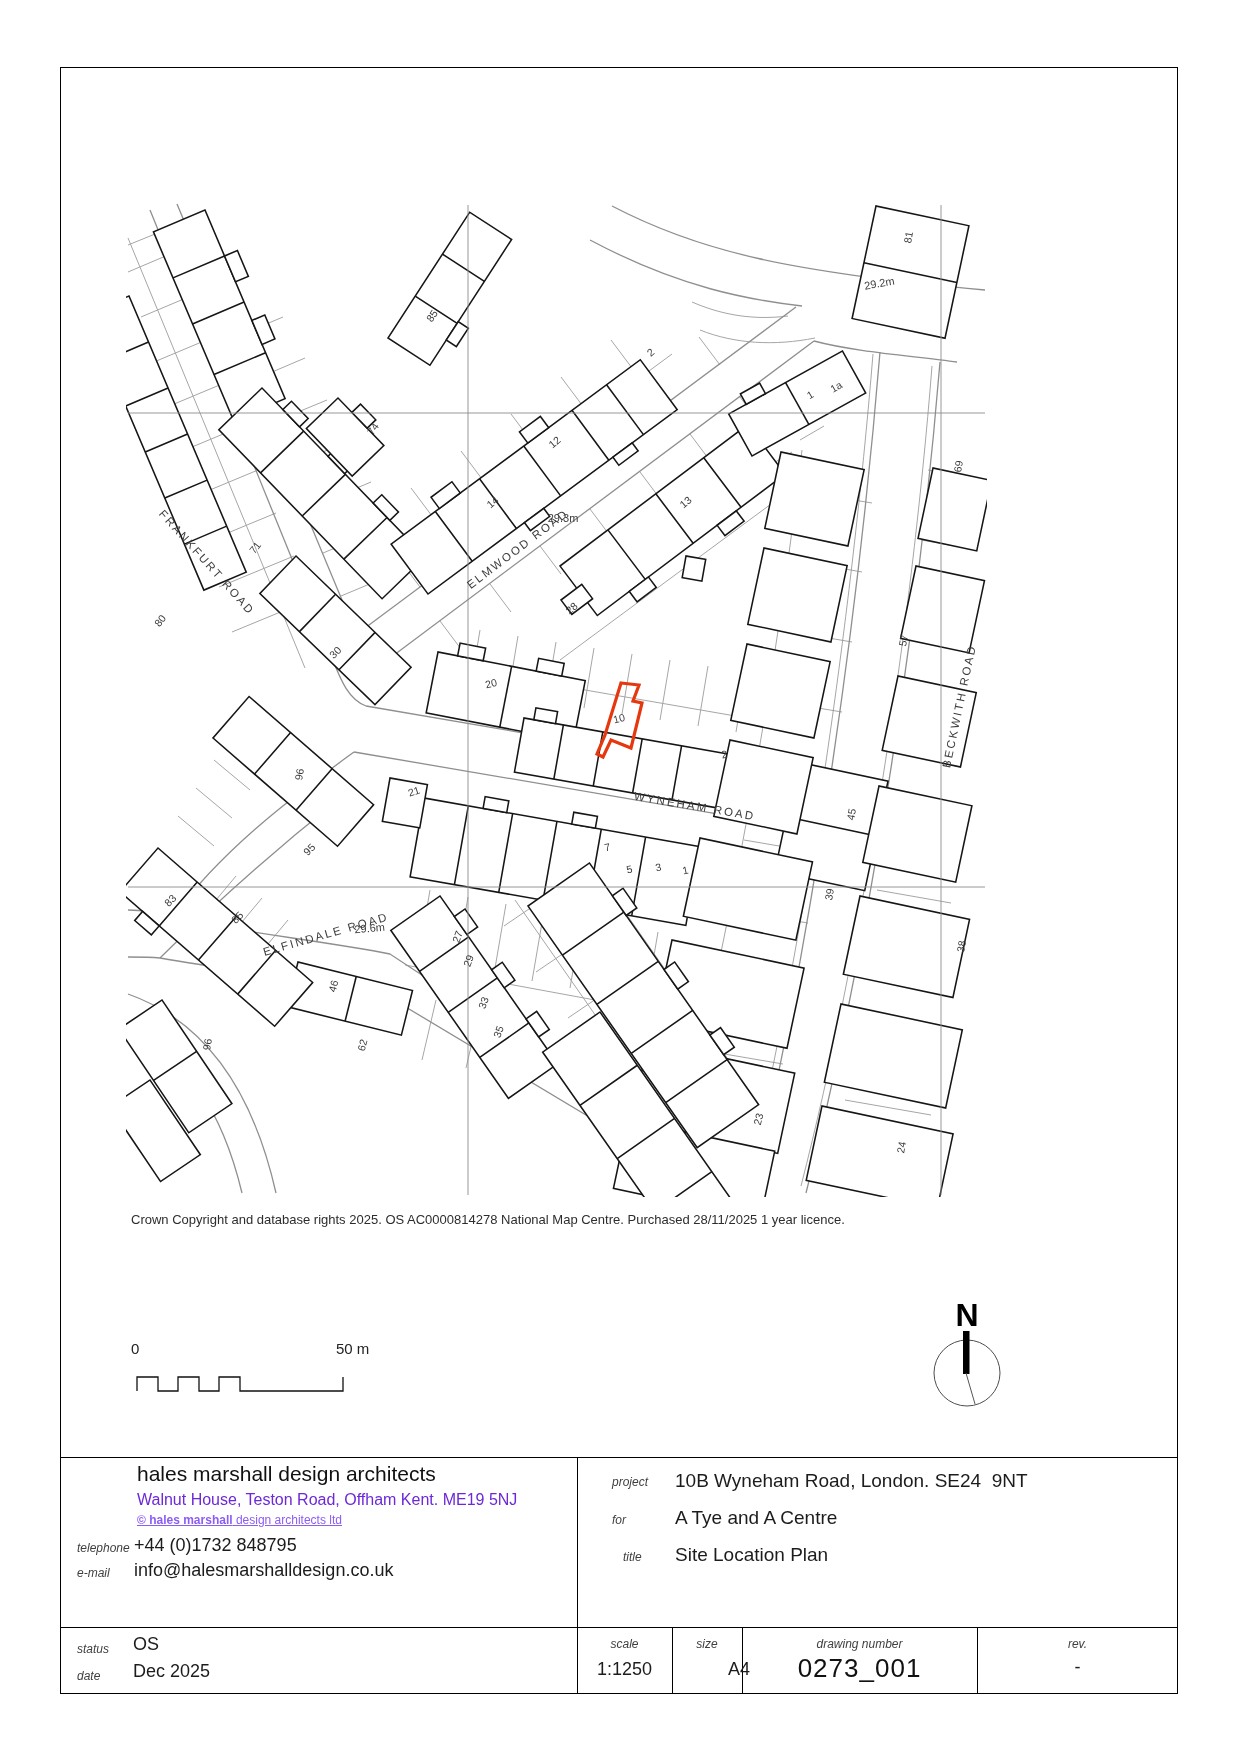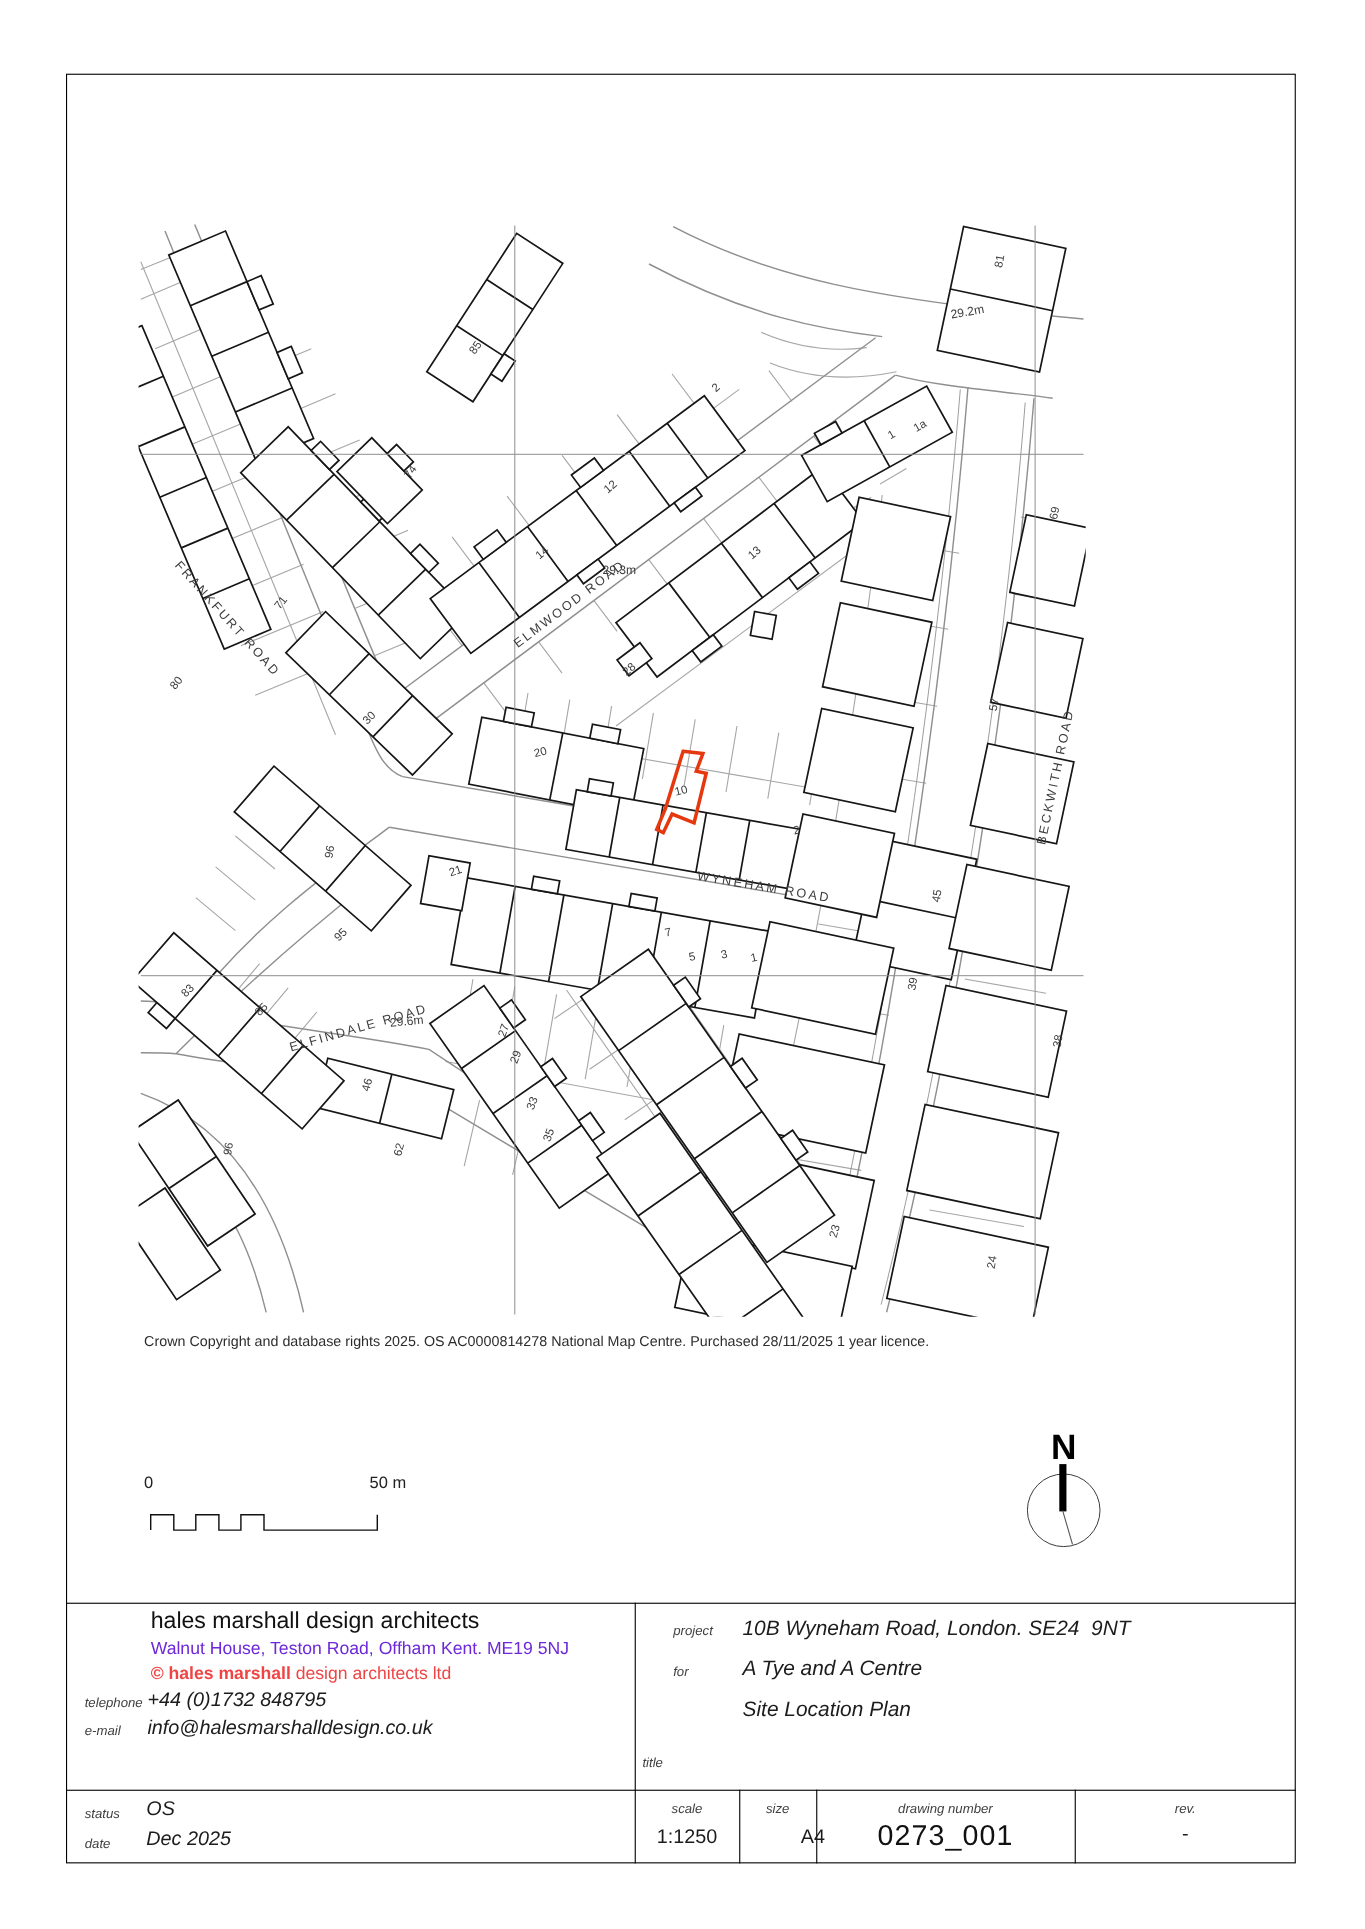--- a/index.html
+++ b/index.html
@@ -4,24 +4,24 @@
 <style>
   html,body{margin:0;padding:0;background:#ffffff;}
   body{width:1241px;height:1754px;position:relative;font-family:"Liberation Sans",sans-serif;color:#1a1a1a;}
   .abs{position:absolute;}
   
   .sheet-border{left:60px;top:67px;width:1118px;height:1627px;border:1.6px solid #000;box-sizing:border-box;}
   .hline{background:#000;height:1px;}
   .vline{background:#000;width:1px;}
   
   .lbl{font-style:italic;font-size:12px;color:#3f3f3f;}
-  .val{white-space:pre;font-style:italic;}
+  .val{white-space:pre;}
   .firm-name{font-size:21px;color:#111;}
   .firm-address{font-size:16px;color:#6d28d9;}
-  .firm-copy{font-size:16px;color:#ef4444;}
+  .firm-copy{font-size:12px;color:#8b5cf6;text-decoration:underline;}
   .firm-copy b{font-weight:bold;}
   .val-left{font-size:18px;color:#1c1c1c;}
   .val-right{font-size:19px;color:#1c1c1c;}
   .cell-center{text-align:center;}
   .dwg-num{font-size:26px;letter-spacing:1px;color:#111;}
   .copyright-line{font-size:13px;color:#2d2d2d;}
   .scalebar-num{font-size:15px;color:#222;}
   .north-n{font-size:32px;font-weight:bold;color:#000;text-align:center;}
   
   svg text{font-family:"Liberation Sans",sans-serif;text-anchor:middle;}
@@ -347,21 +347,21 @@
 <div class="abs firm-copy" style="left:137px;top:1513px;"><b>© hales marshall</b><span> design architects ltd</span></div>
 <div class="abs lbl" style="left:77px;top:1541px;">telephone</div>
 <div class="abs val val-left" style="left:134px;top:1535px;">+44 (0)1732 848795</div>
 <div class="abs lbl" style="left:77px;top:1566px;">e-mail</div>
 <div class="abs val val-left" style="left:134px;top:1560px;">info@halesmarshalldesign.co.uk</div>
 
 <div class="abs lbl" style="left:612px;top:1475px;">project</div>
 <div class="abs val val-right" style="left:675px;top:1470px;">10B Wyneham Road, London. SE24  9NT</div>
 <div class="abs lbl" style="left:612px;top:1513px;">for</div>
 <div class="abs val val-right" style="left:675px;top:1507px;">A Tye and A Centre</div>
-<div class="abs lbl" style="left:584px;top:1550px;margin-top:45px;">title</div>
+<div class="abs lbl" style="left:623px;top:1550px;">title</div>
 <div class="abs val val-right" style="left:675px;top:1544px;">Site Location Plan</div>
 
 <div class="abs lbl" style="left:77px;top:1642px;">status</div>
 <div class="abs val val-left" style="left:133px;top:1634px;">OS</div>
 <div class="abs lbl" style="left:77px;top:1669px;">date</div>
 <div class="abs val val-left" style="left:133px;top:1661px;">Dec 2025</div>
 
 <div class="abs lbl cell-center" style="left:577px;top:1637px;width:95px;">scale</div>
 <div class="abs val-left cell-center" style="left:577px;top:1659px;width:95px;position:absolute;">1:1250</div>
 

